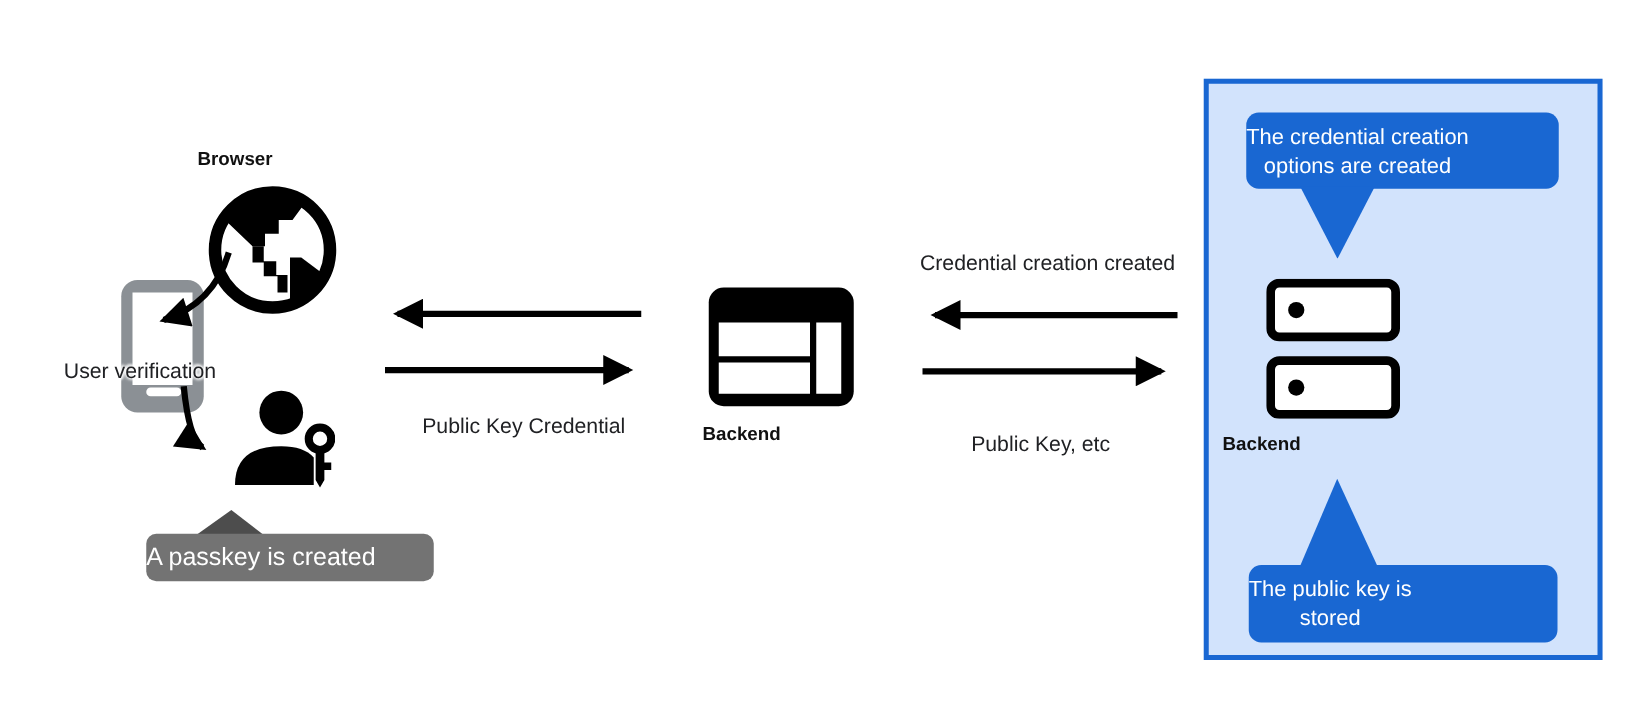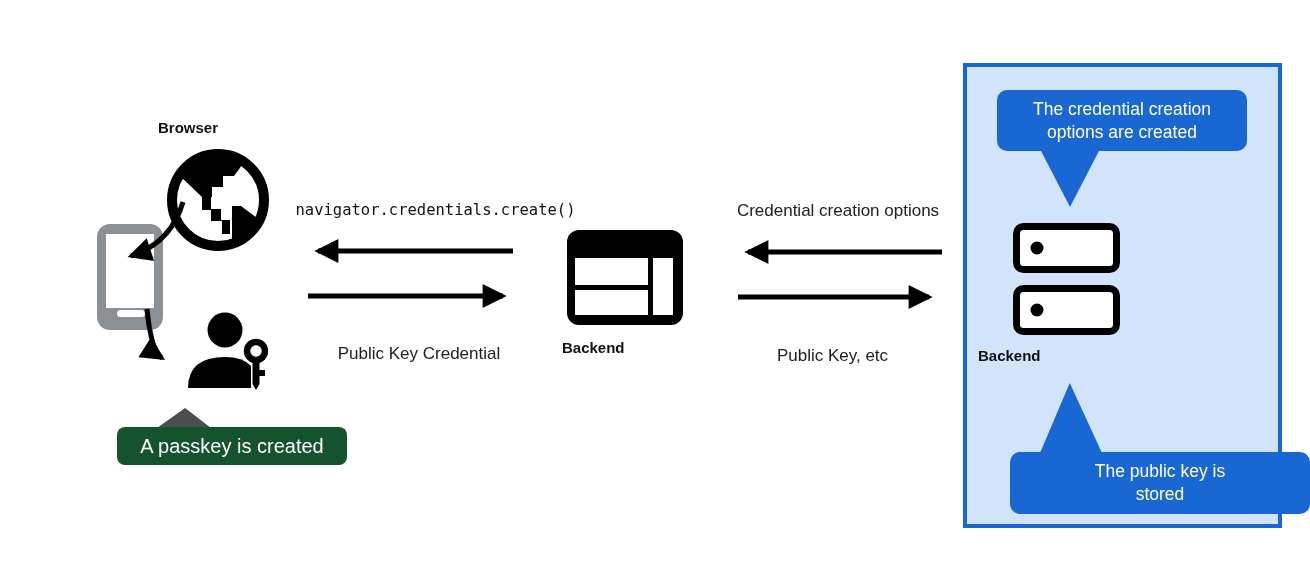--- a/index.html
+++ b/index.html
@@ -5,23 +5,23 @@
   html,body{margin:0;padding:0;background:#fff;}
   body{font-family:"Liberation Sans",sans-serif;color:#202124;}
   .canvas{position:relative;width:1310px;height:568px;background:#fff;overflow:hidden;}
   .abs{position:absolute;}
   .node-label{font-weight:bold;font-size:15px;color:#111;text-align:left;}
   .flow-label{font-size:17px;color:#202124;text-align:center;}
   .mono-label{font-family:"DejaVu Sans Mono",monospace;font-size:15.5px;color:#111;text-align:center;}
   .halo{text-shadow:0 0 3px #fff,0 0 3px #fff,0 0 4px #fff,1px 1px 2px #fff,-1px -1px 2px #fff;}
   .blue-box{background:#d2e3fc;border:4px solid #1967d2;box-sizing:border-box;}
   .bubble{background:#1967d2;color:#fff;border-radius:10px;font-size:17.5px;line-height:23px;
-          text-align:center;white-space:pre-line;display:flex;align-items:center;justify-content:center;box-sizing:border-box;}
-  .tooltip{background:#14532d;color:#fff;border-radius:8px;font-size:20px;
-           display:flex;align-items:center;justify-content:center;box-sizing:border-box;}
+          text-align:center;white-space:pre-line;display:flex;align-items:center;box-sizing:border-box;}
+  .tooltip{background:#737373;color:#fff;border-radius:8px;font-size:20px;
+           display:flex;align-items:center;justify-content:flex-start;box-sizing:border-box;}
   .tri{position:absolute;}
   .tri-down{background:#1967d2;clip-path:polygon(0 0,100% 0,50% 100%);}
   .tri-up-blue{background:#1967d2;clip-path:polygon(48% 0,100% 100%,0 100%);}
   .tri-up-gray{background:#4d4d4d;clip-path:polygon(52% 0,100% 100%,0 100%);}
   svg{display:block;}
 </style>
 </head>
 <body>
 
 <div class="canvas">
@@ -73,36 +73,36 @@
       </marker>
     </defs>
     <line x1="513" y1="251" x2="318" y2="251" stroke="#000" stroke-width="5" marker-end="url(#ah)"></line>
     <line x1="308" y1="296" x2="503" y2="296" stroke="#000" stroke-width="5" marker-end="url(#ah)"></line>
     <line x1="942" y1="252" x2="748" y2="252" stroke="#000" stroke-width="5" marker-end="url(#ah)"></line>
     <line x1="738" y1="297" x2="929" y2="297" stroke="#000" stroke-width="5" marker-end="url(#ah)"></line>
     <path d="M183 202 Q171 243 131 256" fill="none" stroke="#000" stroke-width="5" marker-end="url(#ah)"></path>
     <path d="M147 309 Q151 351 162 358" fill="none" stroke="#000" stroke-width="5" marker-end="url(#ah)"></path>
   </svg>
 
-  <div class="abs mono-label" style="left:283px;top:201px;width:305px;">navigator.credentials.create()</div>
-  <div class="abs flow-label" style="left:316px;top:331px;width:206px;margin-top:13px;">Public Key Credential</div>
-  <div class="abs flow-label" style="left:720px;top:201px;width:236px;">Credential creation options</div>
+  <div class="abs flow-label" style="left:316px;top:331px;width:206px;">Public Key Credential</div>
+  <div class="abs flow-label" style="left:720px;top:201px;width:236px;">Credential creation created</div>
   <div class="abs flow-label" style="left:730px;top:346px;width:205px;">Public Key, etc</div>
 
+  <div class="abs flow-label halo" style="left:24px;top:287px;width:176px;">User verification</div>
 
   <div class="abs tri tri-up-gray" style="left:157px;top:408px;width:54px;height:20px;"></div>
   <div class="abs tooltip" style="left:117px;top:427px;width:230px;height:38px;">
     <span>A passkey is created</span>
   </div>
 
   <div class="abs bubble" style="left:997px;top:90px;width:250px;height:61px;">
     <span>The credential creation
 options are created</span>
   </div>
   <div class="abs tri tri-down" style="left:1040px;top:149px;width:60px;height:58px;"></div>
 
   <div class="abs tri tri-up-blue" style="left:1040px;top:383px;width:62px;height:70px;"></div>
-  <div class="abs bubble" style="left:999px;top:452px;width:300px;height:62px;margin-left:11px;">
+  <div class="abs bubble" style="left:999px;top:452px;width:247px;height:62px;">
     <span>The public key is
 stored</span>
   </div>
 
 </div>
 
 </body></html>

